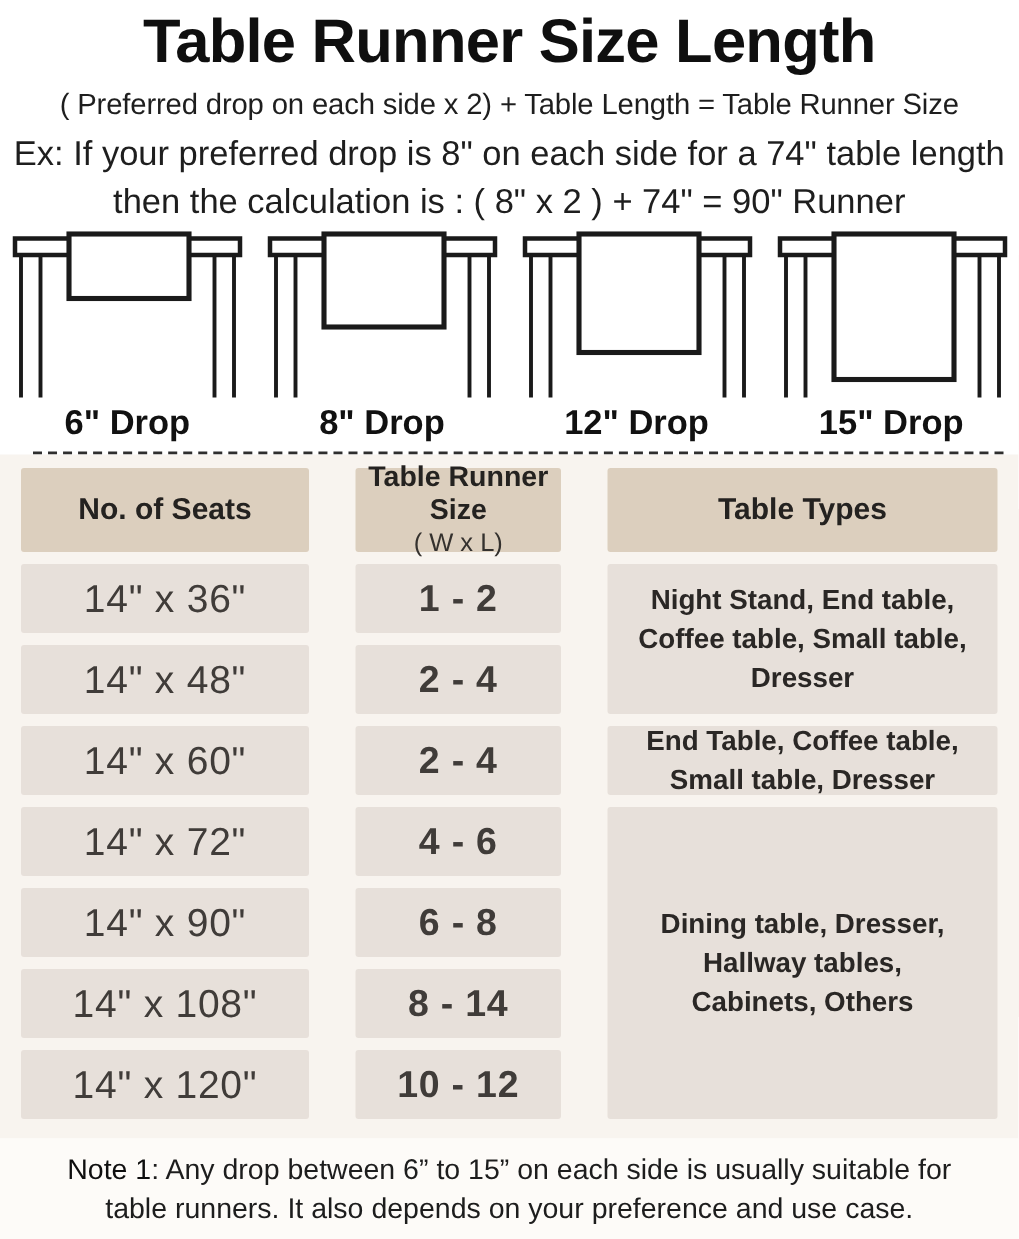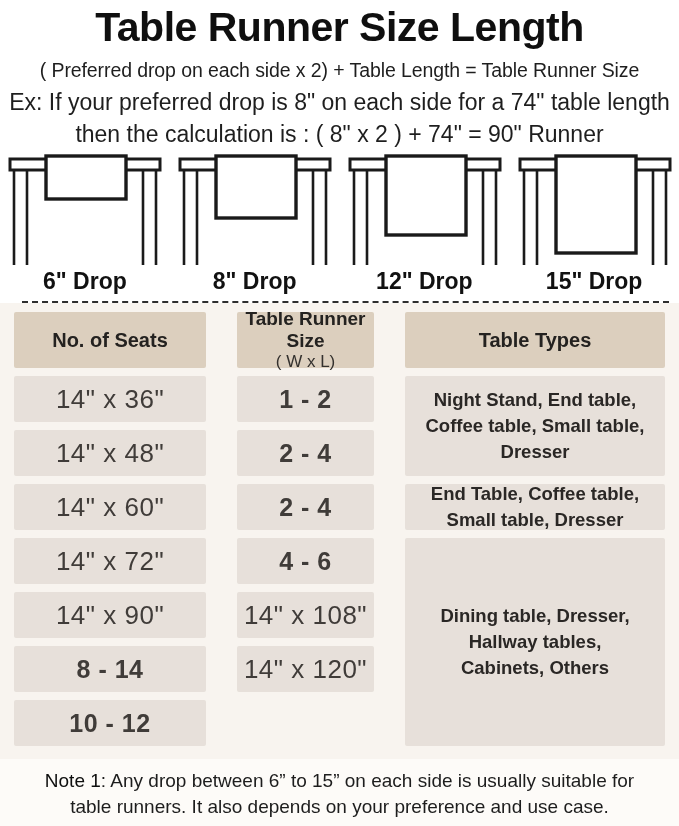--- a/index.html
+++ b/index.html
@@ -167,20 +167,21 @@
       <span>End Table, Coffee table, Small table, Dresser</span>
     </div>
 
     <div class="cell size-cell">14" x 72"</div>
     <div class="cell seats-cell">4 - 6</div>
     <div class="cell types-cell types-3">
       <span class="narrow">Dining table, Dresser, Hallway tables, Cabinets, Others</span>
     </div>
 
     <div class="cell size-cell">14" x 90"</div>
+    <div class="cell seats-cell">6 - 8</div>
 
     <div class="cell size-cell">14" x 108"</div>
     <div class="cell seats-cell">8 - 14</div>
 
     <div class="cell size-cell">14" x 120"</div>
     <div class="cell seats-cell">10 - 12</div>
   </div>
 </div>
 
 <div class="notes">

